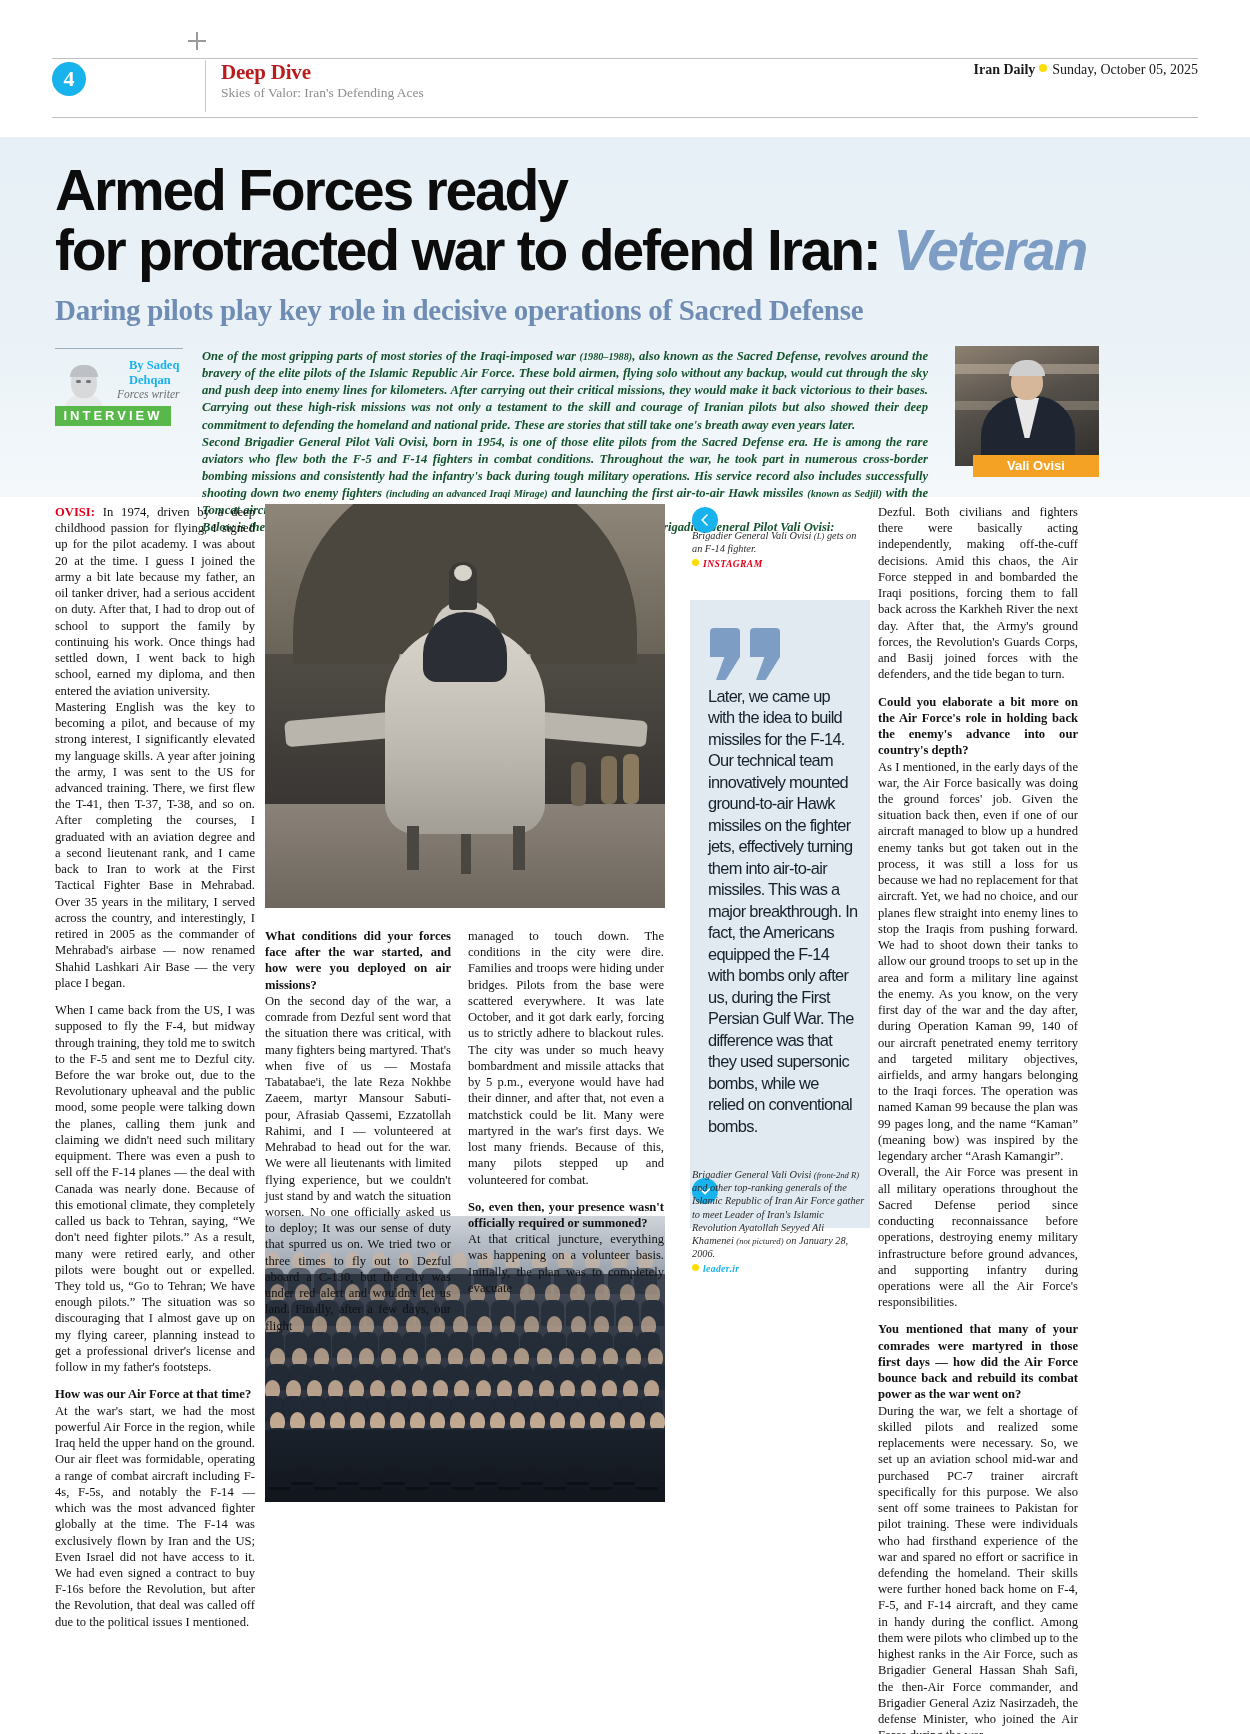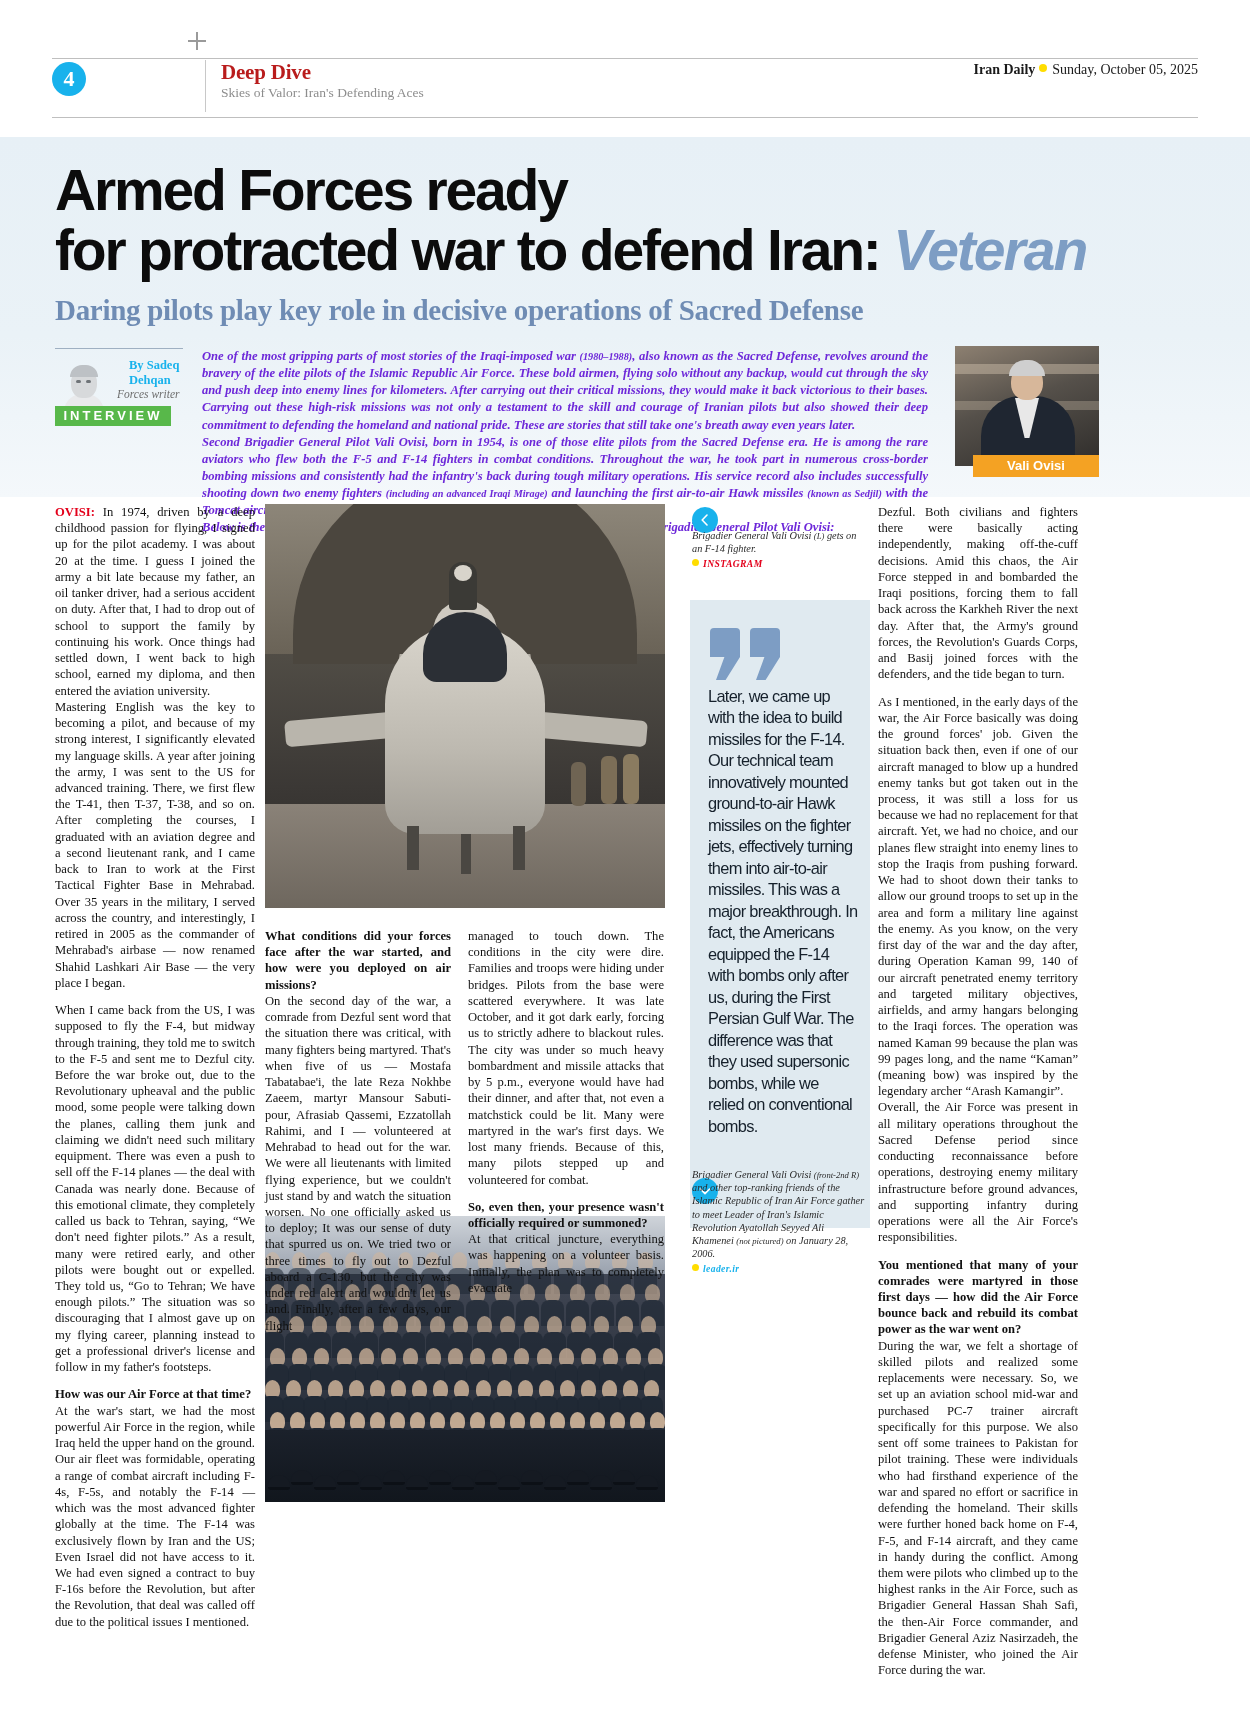--- a/index.html
+++ b/index.html
@@ -47,21 +47,21 @@
   .mug-eye{position:absolute;width:5px;height:3px;background:#6f7478;border-radius:2px;top:24px;}
   .byline-name{position:absolute;left:74px;top:10px;width:80px;font-family:"Liberation Serif",serif;font-weight:bold;font-size:12.5px;color:#18b2ec;line-height:1.18;}
   .byline-role{position:absolute;left:62px;top:40px;font-family:"Liberation Serif",serif;font-style:italic;font-size:11.5px;color:#6d6d6d;}
   .interview-badge{position:absolute;left:0px;top:58px;width:116px;height:20px;background:#58b84a;
     color:#fff;font-family:"Liberation Sans",sans-serif;font-weight:bold;font-size:13px;letter-spacing:3px;
     text-align:center;line-height:20px;}
 
   
   .intro{position:absolute;left:202px;top:348px;width:726px;
     font-family:"Liberation Serif",serif;font-style:italic;font-weight:bold;font-size:12.6px;
-    line-height:1.36;color:#6d28d9;text-align:justify;}
+    line-height:1.36;color:#14532d;text-align:justify;}
   .intro .sm{font-size:10.2px;font-weight:bold;}
   .intro p{margin:0 0 0 0;}
 
   
   .portrait{position:absolute;left:955px;top:346px;width:144px;height:120px;overflow:hidden;background:#6d6356;}
   .pw-bg{position:absolute;inset:0;background:linear-gradient(160deg,#8d8071 0%,#55504a 45%,#2e2c2a 100%);}
   .pw-shelf{position:absolute;left:0;top:18px;width:144px;height:10px;background:rgba(210,196,175,.45);}
   .pw-shelf2{position:absolute;left:0;top:55px;width:144px;height:9px;background:rgba(200,185,165,.35);}
   .pw-head{position:absolute;left:56px;top:18px;width:32px;height:36px;border-radius:50% 50% 45% 45%;background:#d7b79a;}
   .pw-hair{position:absolute;left:54px;top:14px;width:36px;height:16px;border-radius:18px 18px 0 0;background:#cfcfcf;}
@@ -366,21 +366,21 @@
   <div class="pullquote">Later, we came up with the idea to build missiles for the F-14. Our technical team innovatively mounted ground-to-air Hawk missiles on the fighter jets, effectively turning them into air-to-air missiles. This was a major breakthrough. In fact, the Americans equipped the F-14 with bombs only after us, during the First Persian Gulf War. The difference was that they used supersonic bombs, while we relied on conventional bombs.</div>
 
   <div class="arrowbtn" style="left:692px;top:1178px;">
     <svg width="12" height="12" viewBox="0 0 12 12">
         <path d="M1.4 4 L6 8.6 L10.6 4" fill="none" stroke="#fff" stroke-width="1.6" stroke-linecap="round" stroke-linejoin="round"></path>
       </svg>
   </div>
 
   <div class="capbox2">
     <div class="cap" style="position:relative">
-      <span>Brigadier General Vali Ovisi </span><span class="tiny">(front-2nd R)</span><span> and other top-ranking friends of the Islamic Republic of Iran Air Force gather to meet Leader of Iran's Islamic Revolution Ayatollah Seyyed Ali Khamenei </span><span class="tiny">(not pictured)</span><span> on January 28, 2006.</span>
+      <span>Brigadier General Vali Ovisi </span><span class="tiny">(front-2nd R)</span><span> and other top-ranking generals of the Islamic Republic of Iran Air Force gather to meet Leader of Iran's Islamic Revolution Ayatollah Seyyed Ali Khamenei </span><span class="tiny">(not pictured)</span><span> on January 28, 2006.</span>
     </div>
     <div class="credit blue" style="margin-top:3px"><span class="ydot"></span><span>leader.ir</span></div>
   </div>
 
   <div class="col col1" id="col1">
       <p><span class="lbl-ov">OVISI:</span><span> In 1974, driven by a deep childhood passion for flying, I signed up for the pilot academy. I was about 20 at the time. I guess I joined the army a bit late because my father, an oil tanker driver, had a serious accident on duty. After that, I had to drop out of school to support the family by continuing his work. Once things had settled down, I went back to high school, earned my diploma, and then entered the aviation university.</span></p>
       <p>Mastering English was the key to becoming a pilot, and because of my strong interest, I significantly elevated my language skills. A year after joining the army, I was sent to the US for advanced training. There, we first flew the T-41, then T-37, T-38, and so on. After completing the courses, I graduated with an aviation degree and a second lieutenant rank, and I came back to Iran to work at the First Tactical Fighter Base in Mehrabad. Over 35 years in the military, I served across the country, and interestingly, I retired in 2005 as the commander of Mehrabad's airbase — now renamed Shahid Lashkari Air Base — the very place I began.</p>
       <div class="spacer"></div>
       <p>When I came back from the US, I was supposed to fly the F-4, but midway through training, they told me to switch to the F-5 and sent me to Dezful city. Before the war broke out, due to the Revolutionary upheaval and the public mood, some people were talking down the planes, calling them junk and claiming we didn't need such military equipment. There was even a push to sell off the F-14 planes — the deal with Canada was nearly done. Because of this emotional climate, they completely called us back to Tehran, saying, “We don't need fighter pilots.” As a result, many were retired early, and other pilots were bought out or expelled. They told us, “Go to Tehran; We have enough pilots.” The situation was so discouraging that I almost gave up on my flying career, planning instead to get a professional driver's license and follow in my father's footsteps.</p>
       <div class="spacer"></div>
@@ -393,20 +393,21 @@
     </div>
   <div class="col col3" id="col3">
       <p>managed to touch down. The conditions in the city were dire. Families and troops were hiding under bridges. Pilots from the base were scattered everywhere. It was late October, and it got dark early, forcing us to strictly adhere to blackout rules. The city was under so much heavy bombardment and missile attacks that by 5 p.m., everyone would have had their dinner, and after that, not even a matchstick could be lit. Many were martyred in the war's first days. We lost many friends. Because of this, many pilots stepped up and volunteered for combat.</p>
       <div class="spacer"></div>
       <p class="q">So, even then, your presence wasn't officially required or summoned?</p>
       <p>At that critical juncture, everything was happening on a volunteer basis. Initially, the plan was to completely evacuate</p>
     </div>
   <div class="col col4" id="col4">
       <p>Dezful. Both civilians and fighters there were basically acting independently, making off-the-cuff decisions. Amid this chaos, the Air Force stepped in and bombarded the Iraqi positions, forcing them to fall back across the Karkheh River the next day. After that, the Army's ground forces, the Revolution's Guards Corps, and Basij joined forces with the defenders, and the tide began to turn.</p>
       <div class="spacer"></div>
+      <p class="q">Could you elaborate a bit more on the Air Force's role in holding back the enemy's advance into our country's depth?</p>
       <p>As I mentioned, in the early days of the war, the Air Force basically was doing the ground forces' job. Given the situation back then, even if one of our aircraft managed to blow up a hundred enemy tanks but got taken out in the process, it was still a loss for us because we had no replacement for that aircraft. Yet, we had no choice, and our planes flew straight into enemy lines to stop the Iraqis from pushing forward. We had to shoot down their tanks to allow our ground troops to set up in the area and form a military line against the enemy. As you know, on the very first day of the war and the day after, during Operation Kaman 99, 140 of our aircraft penetrated enemy territory and targeted military objectives, airfields, and army hangars belonging to the Iraqi forces. The operation was named Kaman 99 because the plan was 99 pages long, and the name “Kaman” (meaning bow) was inspired by the legendary archer “Arash Kamangir”.</p>
       <p>Overall, the Air Force was present in all military operations throughout the Sacred Defense period since conducting reconnaissance before operations, destroying enemy military infrastructure before ground advances, and supporting infantry during operations were all the Air Force's responsibilities.</p>
       <div class="spacer"></div>
       <p class="q">You mentioned that many of your comrades were martyred in those first days — how did the Air Force bounce back and rebuild its combat power as the war went on?</p>
       <p>During the war, we felt a shortage of skilled pilots and realized some replacements were necessary. So, we set up an aviation school mid-war and purchased PC-7 trainer aircraft specifically for this purpose. We also sent off some trainees to Pakistan for pilot training. These were individuals who had firsthand experience of the war and spared no effort or sacrifice in defending the homeland. Their skills were further honed back home on F-4, F-5, and F-14 aircraft, and they came in handy during the conflict. Among them were pilots who climbed up to the highest ranks in the Air Force, such as Brigadier General Hassan Shah Safi, the then-Air Force commander, and Brigadier General Aziz Nasirzadeh, the defense Minister, who joined the Air Force during the war.</p>
     </div>
 
 </div>
 
 </body></html>

